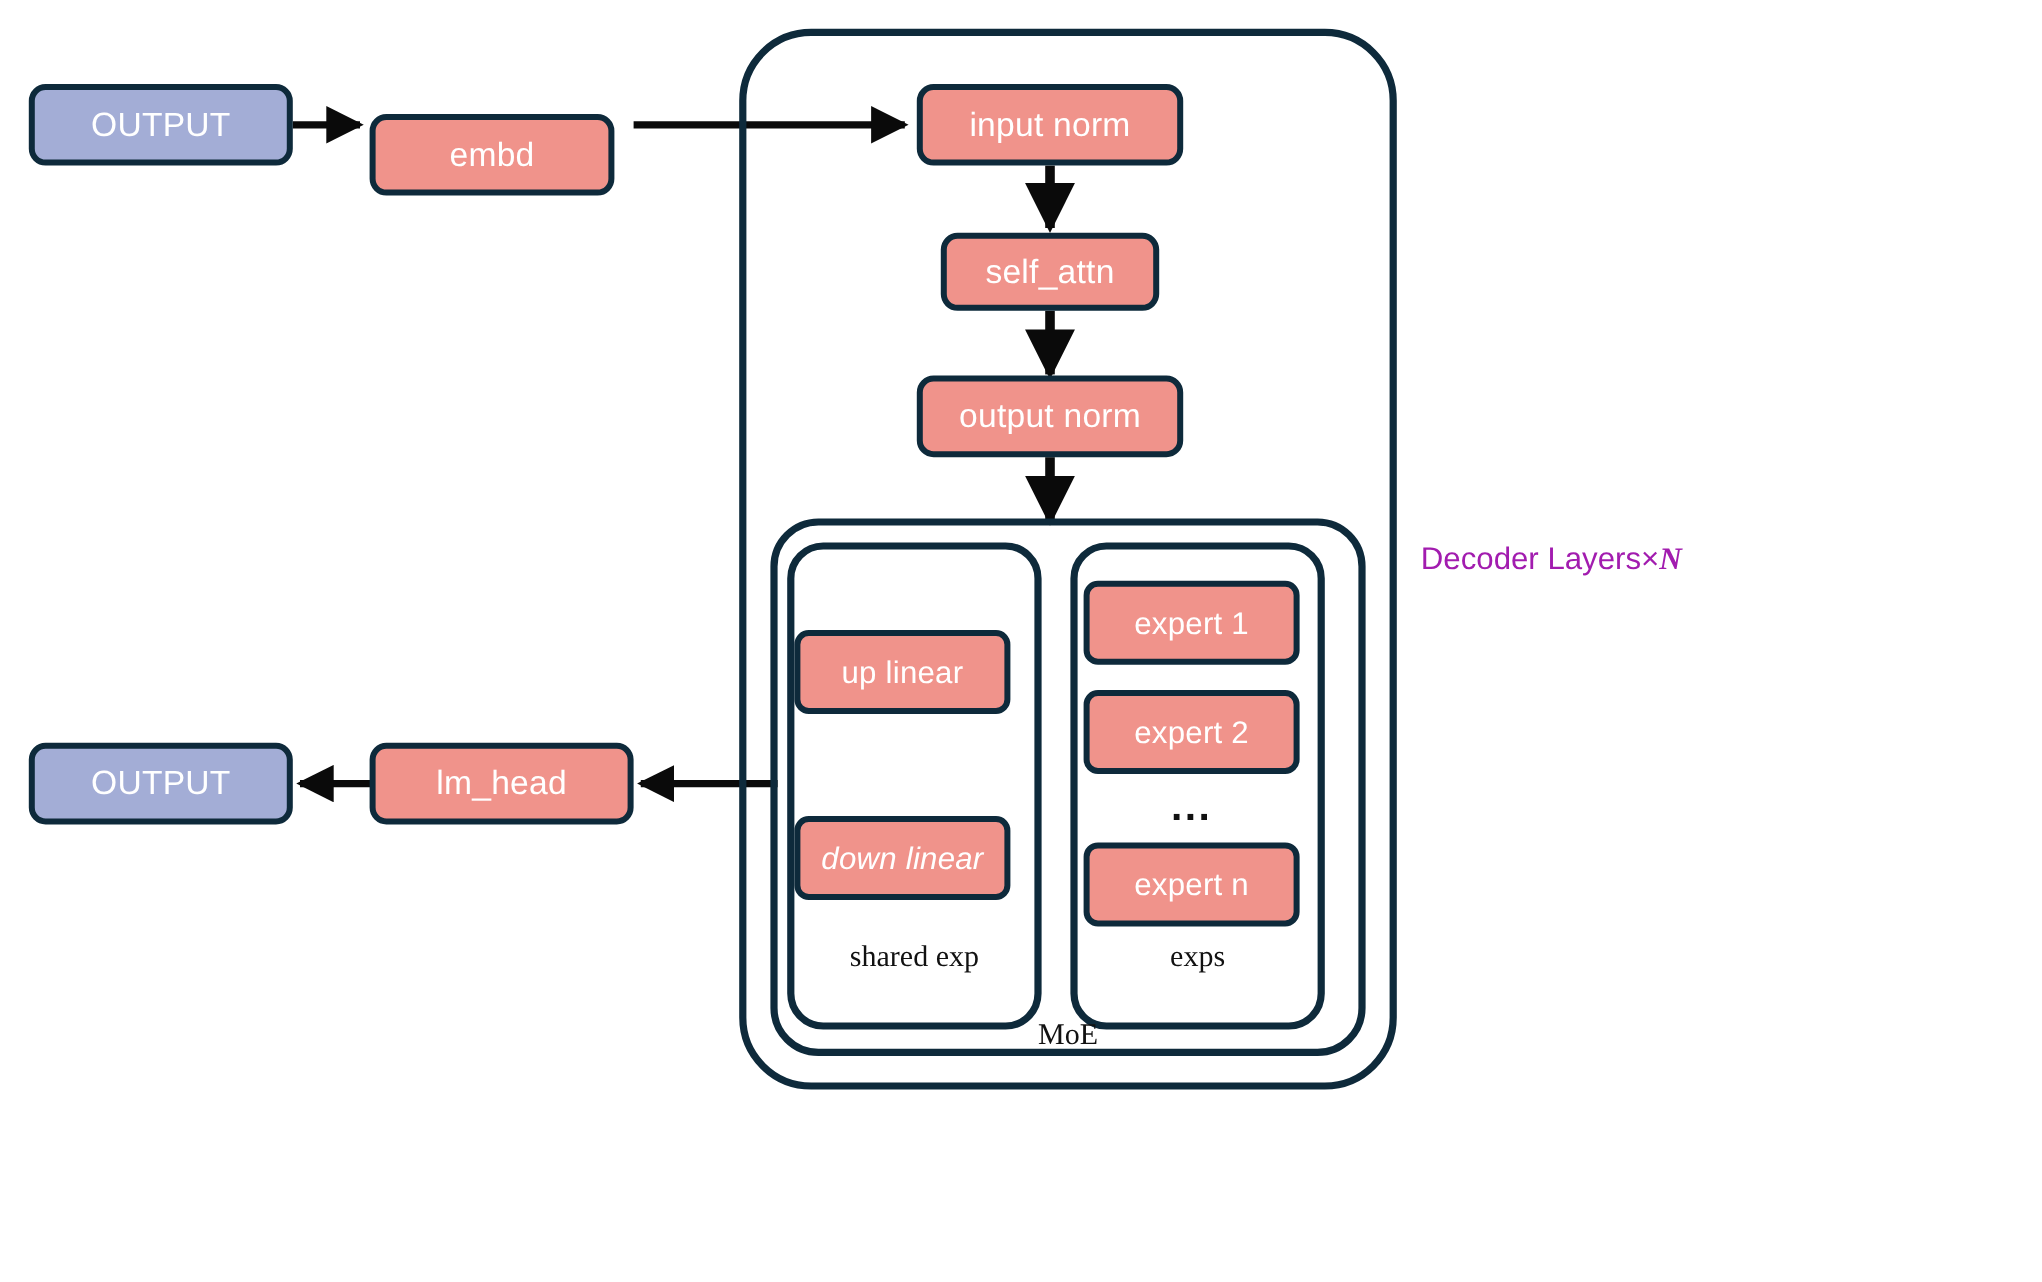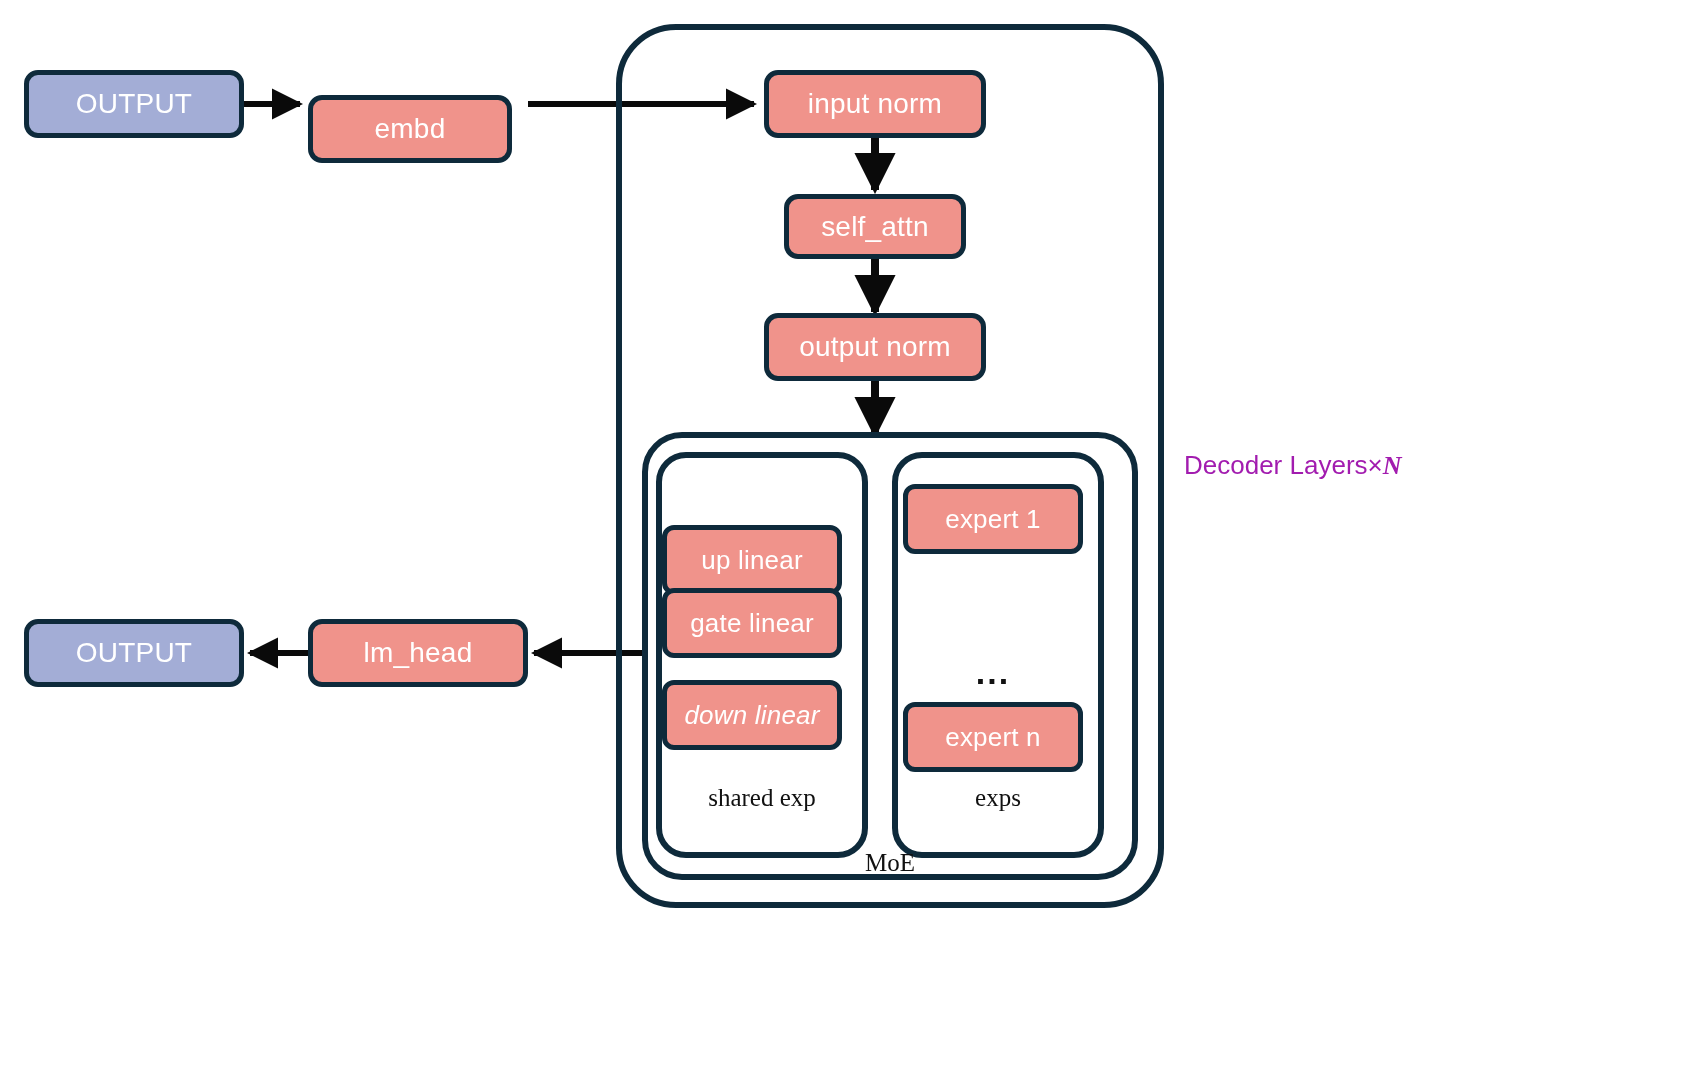--- a/index.html
+++ b/index.html
@@ -127,26 +127,26 @@
   <div class="node salmon" style="left:308px; top:70px; width:204px; height:68px;margin-top:25px;">embd</div>
 
   <div class="node salmon" style="left:764px; top:70px; width:222px; height:68px;">input norm</div>
 
   <div class="node salmon" style="left:784px; top:194px; width:182px; height:65px;">self_attn</div>
 
   <div class="node salmon" style="left:764px; top:313px; width:222px; height:68px;">output norm</div>
 
   <div class="node salmon small" style="left:662px; top:495px; width:180px; height:70px;margin-top:30px;">up linear</div>
 
-  <div class="node salmon small" style="left:662px; top:588px; width:180px; height:70px;">gate linear</div>
 
   <div class="node salmon small" style="left:662px; top:680px; width:180px; height:70px;font-style:italic;">down linear</div>
 
   <div class="node salmon small" style="left:903px; top:484px; width:180px; height:70px;">expert 1</div>
 
+  <div class="node salmon small" style="left:903px; top:575px; width:180px; height:70px;">expert 2</div>
 
   <div class="ellipsis" style="left:903px; top:655px; width:180px; text-align:center;">...</div>
 
   <div class="node salmon small" style="left:903px; top:702px; width:180px; height:70px;">expert n</div>
 
   <div class="node salmon" style="left:308px; top:619px; width:220px; height:68px;">lm_head</div>
 
   <div class="node blue" style="left:24px; top:619px; width:220px; height:68px;">OUTPUT</div>
 
 </div>

